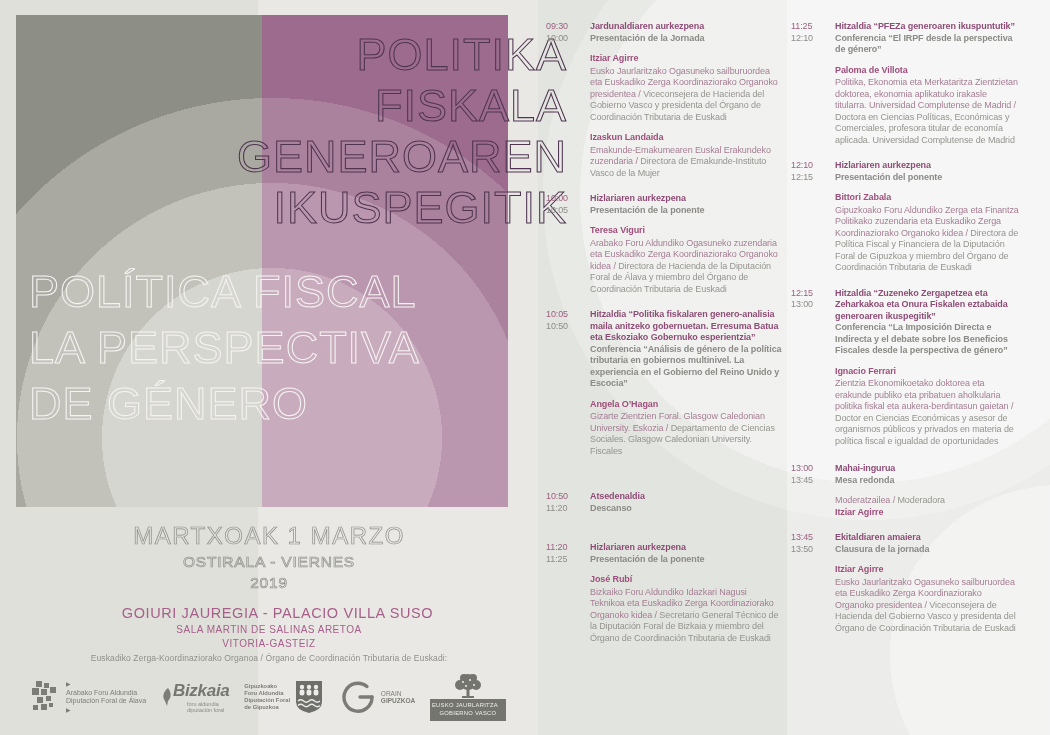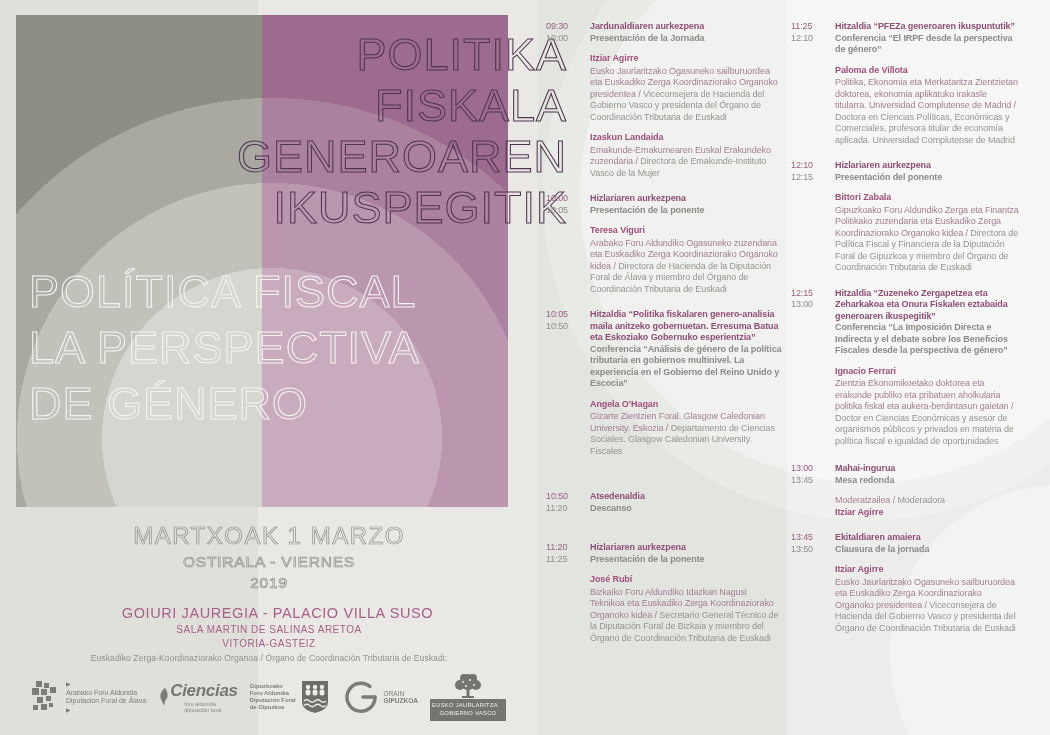--- a/index.html
+++ b/index.html
@@ -145,21 +145,21 @@
       </span>
     </div>
 
     <div class="logo">
       <span>
         <svg width="12" height="20" viewBox="0 0 12 20">
           <path d="M7 1 C2 5 1 10 4 14 L6 19 L7 14 C11 10 10 5 7 1 Z" fill="#7d7d77"></path>
         </svg>
       </span>
       <span>
-        <span class="bizkaia-name">Ciencias</span>
+        <span class="bizkaia-name">Bizkaia</span>
         <div class="bizkaia-sub">
           <span>foru aldundia</span><br>
           <span>diputación foral</span>
         </div>
       </span>
     </div>
 
     <div class="logo">
       <span class="gip-text">
         <span>Gipuzkoako</span><br>

